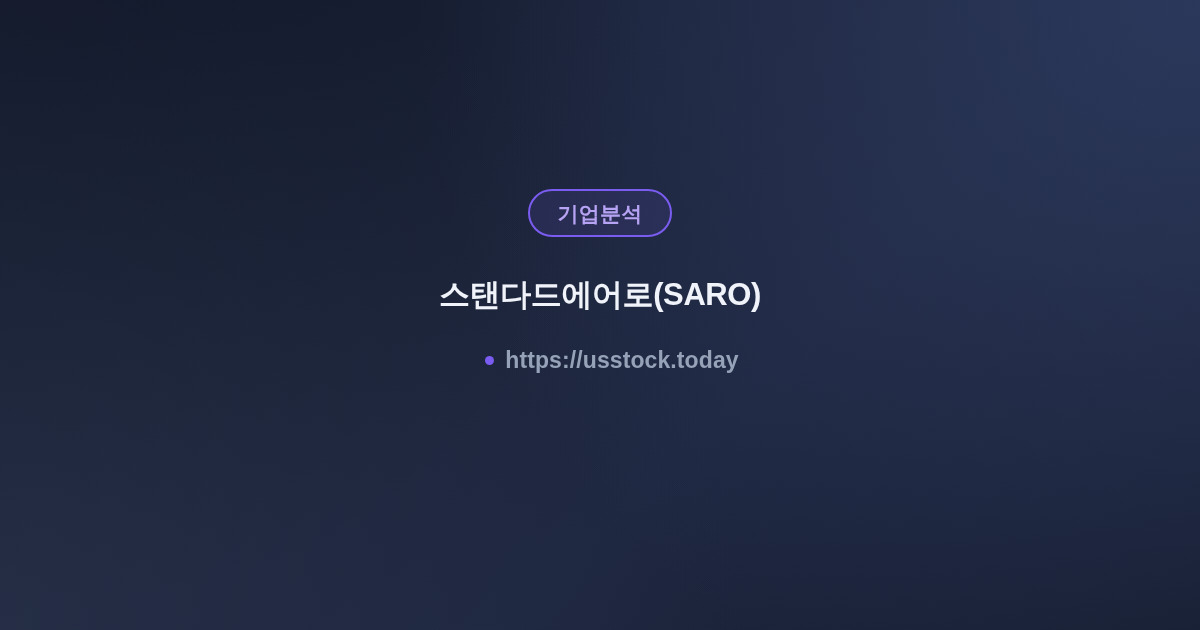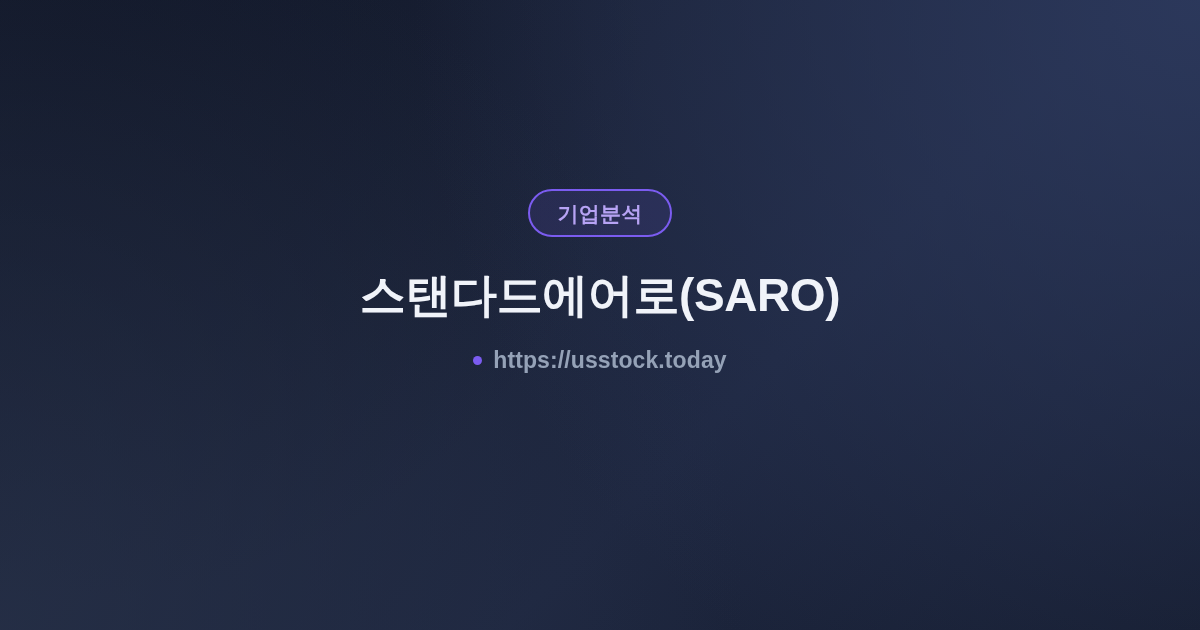--- a/index.html
+++ b/index.html
@@ -19,21 +19,21 @@
     height: 630px;
     box-sizing: border-box;
     background-color: #192134;
     background-image:
       radial-gradient(circle at 100% 0%, rgba(46, 59, 96, 0.85) 0%, rgba(46, 59, 96, 0.0) 58%),
       radial-gradient(circle at 0% 100%, rgba(40, 50, 74, 0.72) 0%, rgba(40, 50, 74, 0.0) 55%),
       radial-gradient(circle at 6% 4%, rgba(18, 24, 41, 0.9) 0%, rgba(18, 24, 41, 0.0) 45%),
       linear-gradient(135deg, #141b2d 0%, #1b2339 38%, #1e2740 62%, #151c2e 100%);
     display: flex;
     flex-direction: column;
-    align-items: flex-end;
+    align-items: flex-start;
     justify-content: flex-start;
   }
 
   
   .badge-row {
     margin-top: 189px;
     display: flex;
     justify-content: center;
     width: 100%;
   }
@@ -58,21 +58,21 @@
   }
 
   
   .title-block {
     margin-top: 24px;
     width: 100%;
     text-align: center;
   }
   .title-line {
     display: block;
-    font-size: 46px;
+    font-size: 31px;
     font-weight: bold;
     color: #f0f3f9;
     line-height: 68px;
     letter-spacing: -0.4px;
     white-space: nowrap;
   }
 
   
   .url-row {
     margin-top: 20px;

